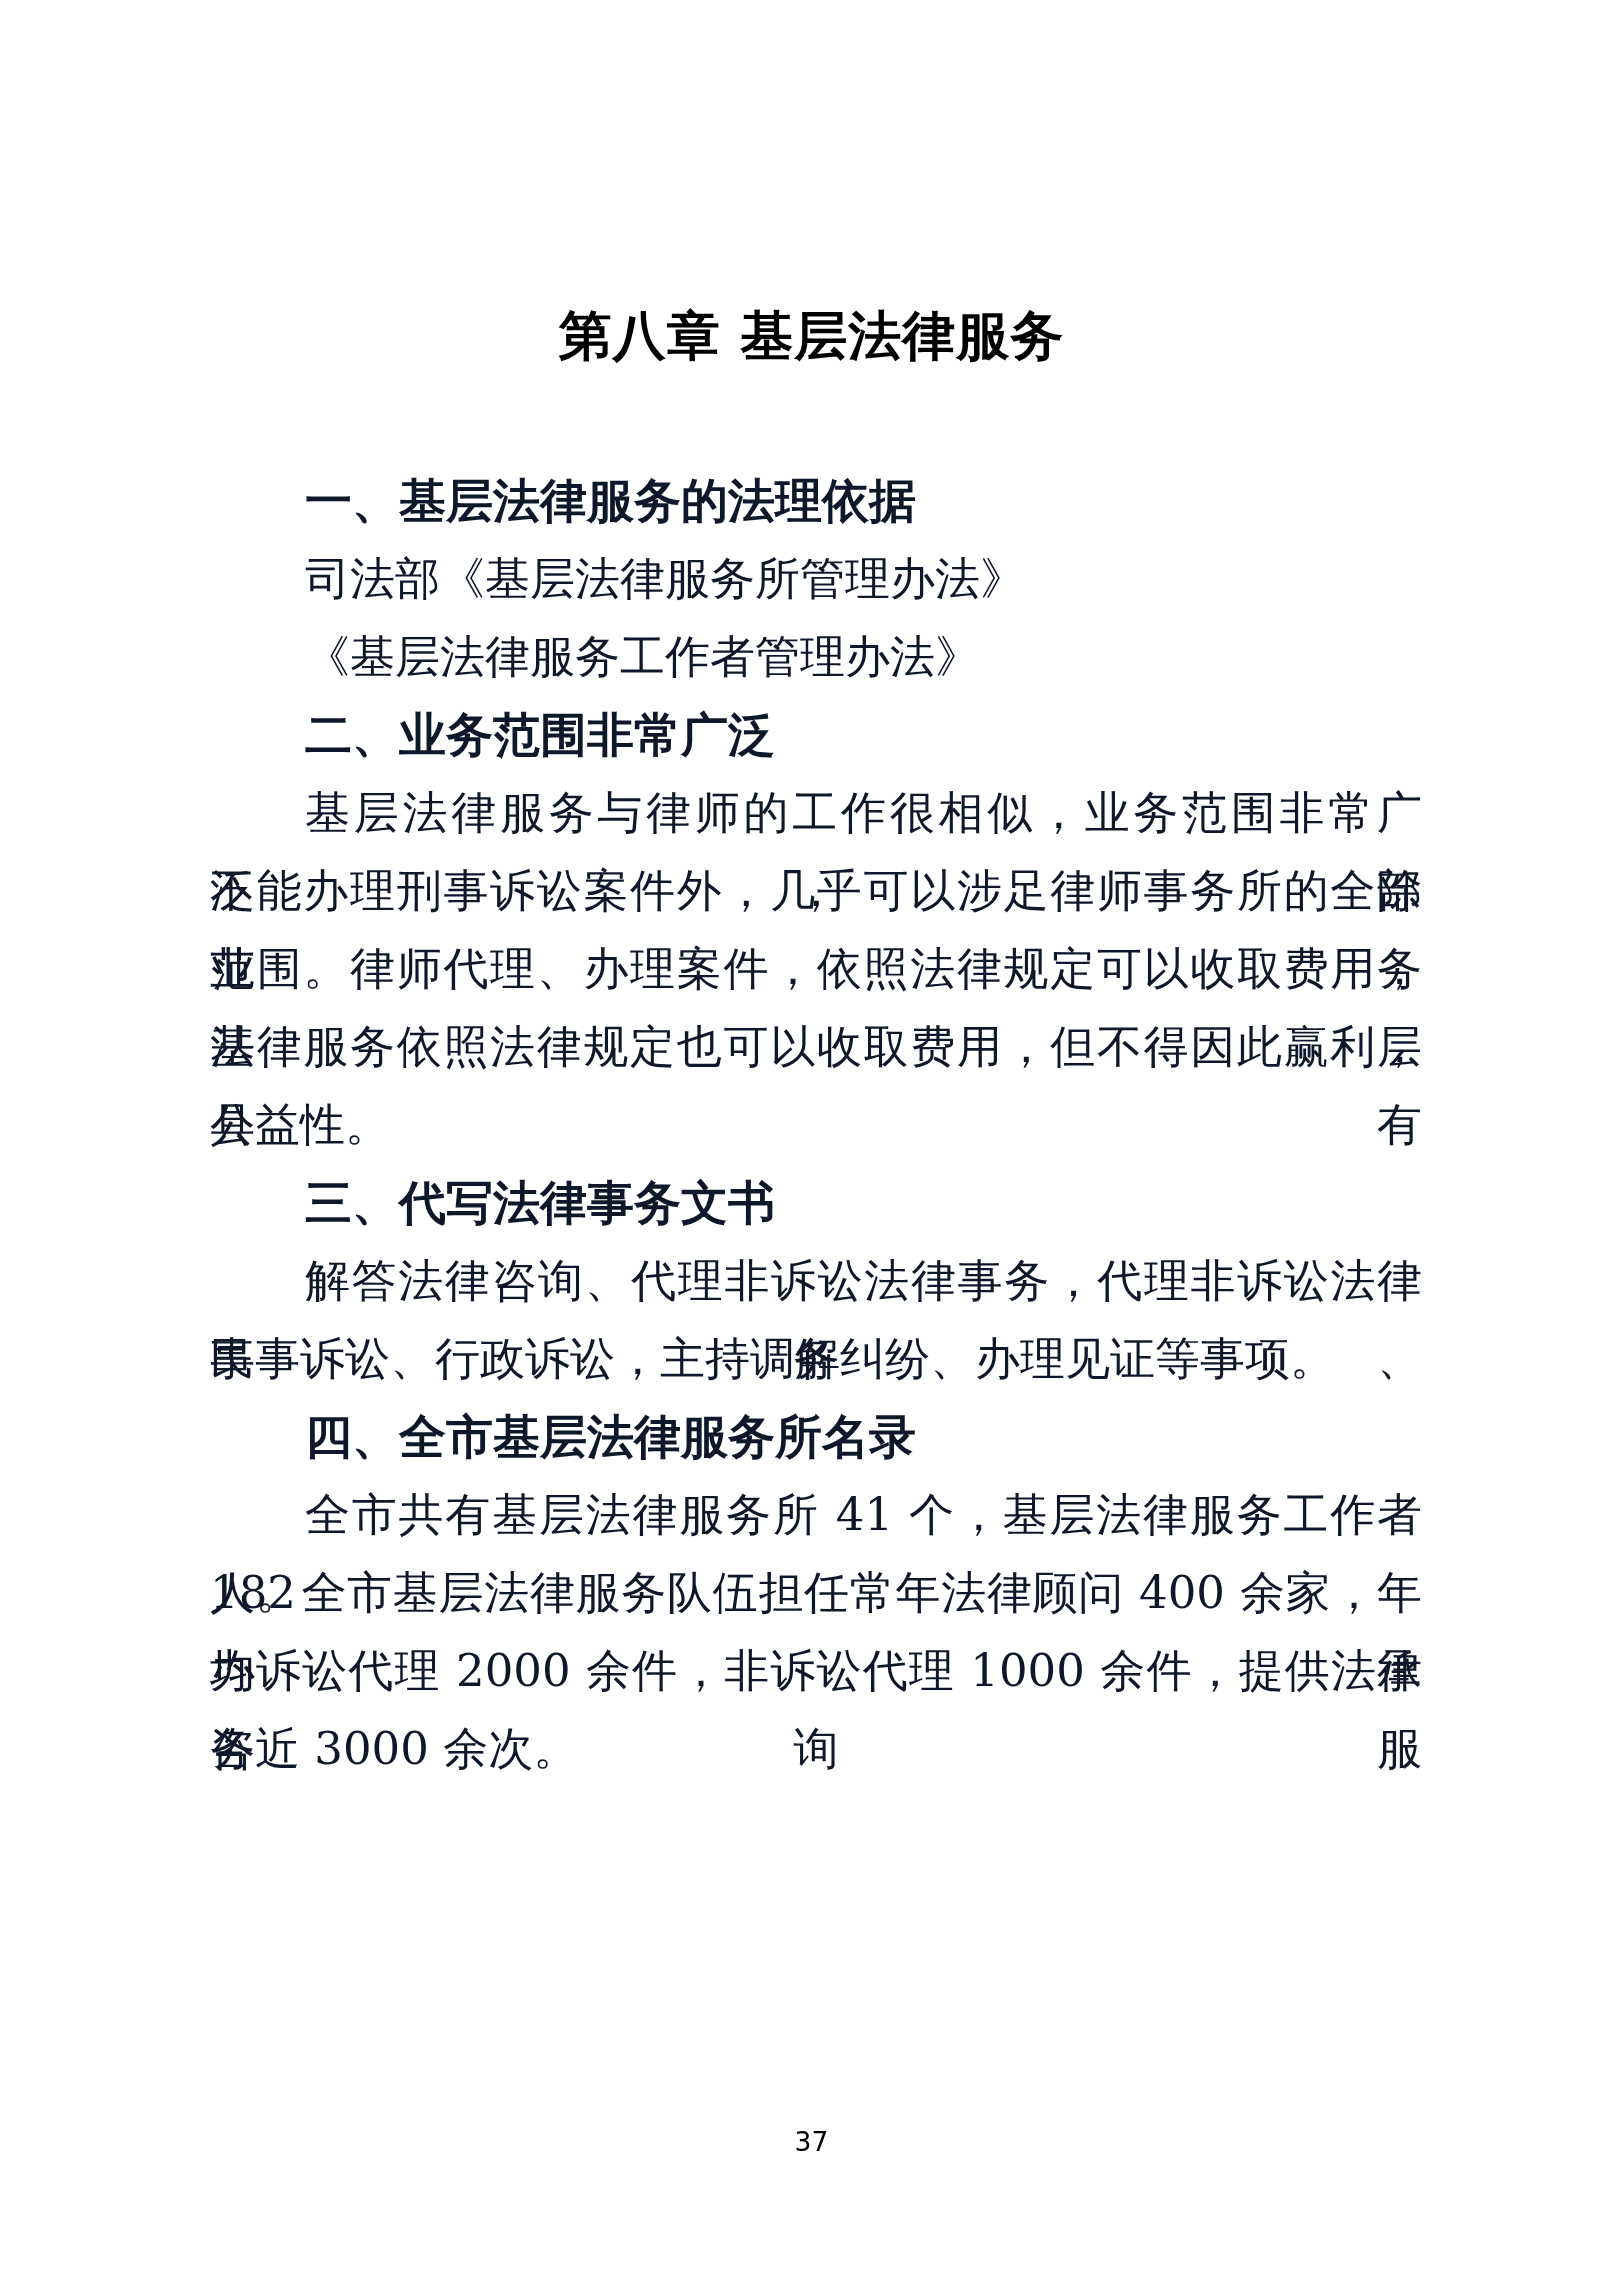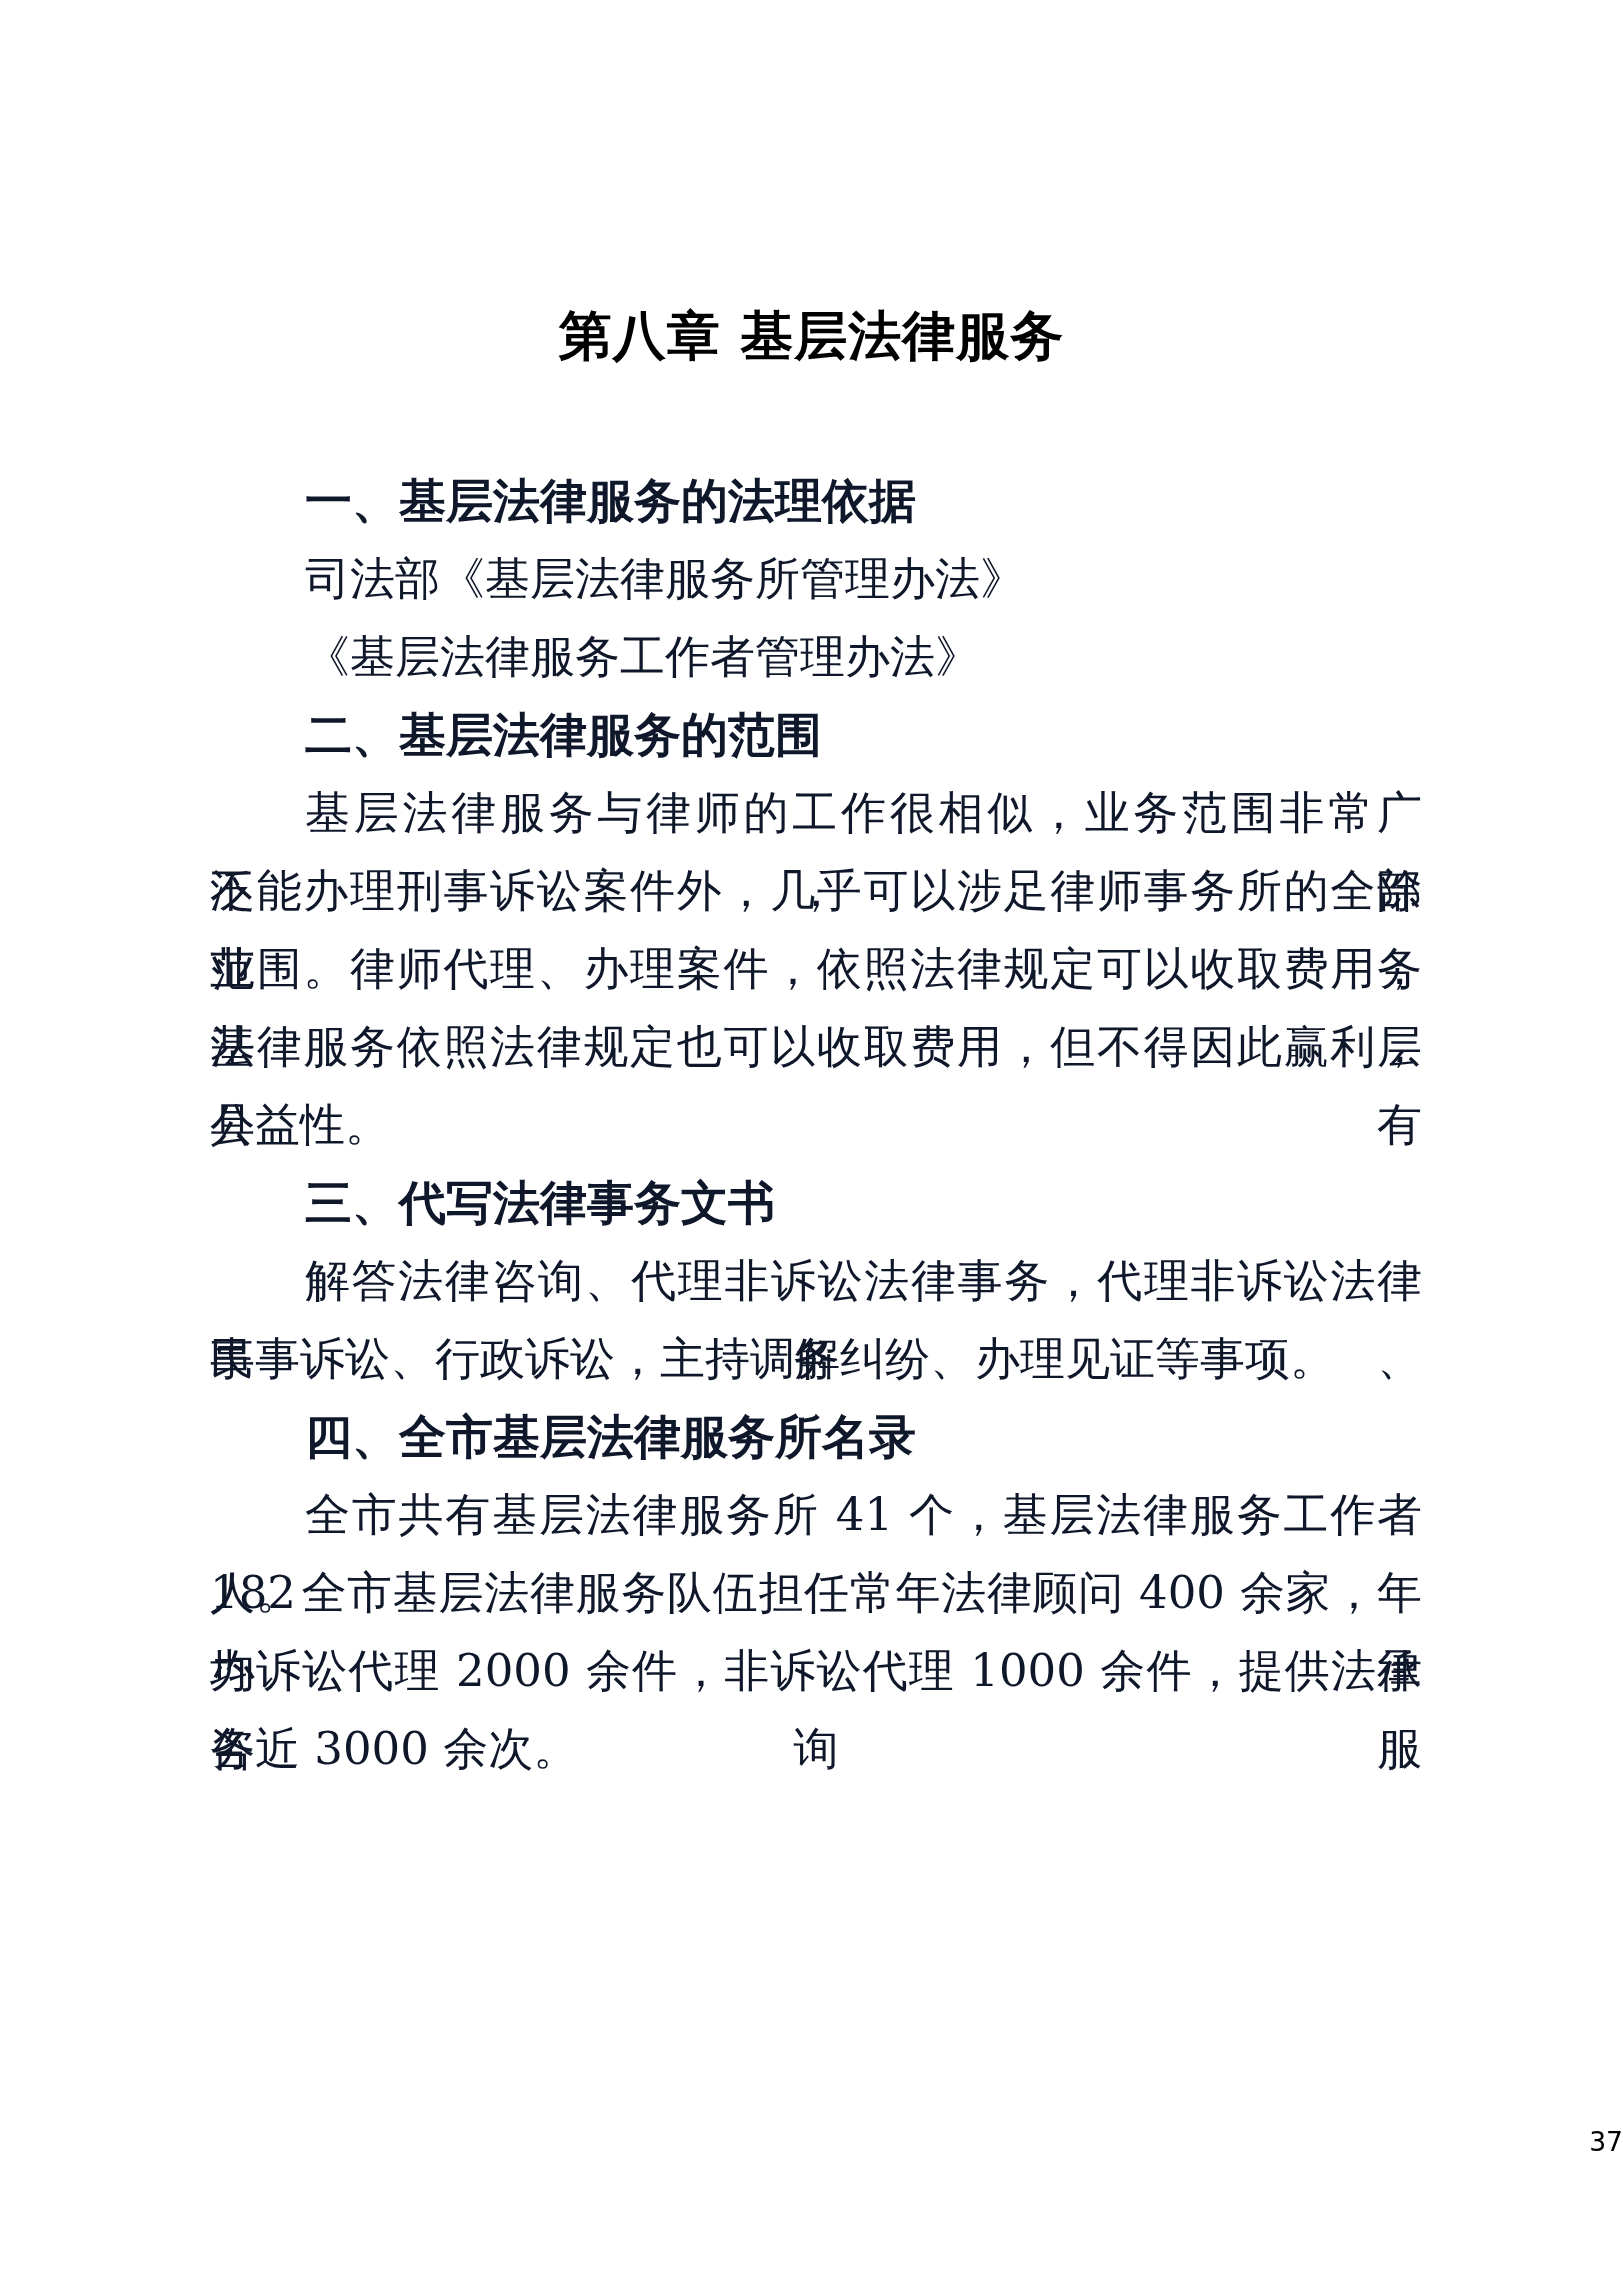--- a/index.html
+++ b/index.html
@@ -47,39 +47,39 @@
   }
   .heading {
     font-weight: 700;
     font-size: 47px;
   }
   .page-number {
     position: absolute;
     top: 2126px;
     left: 0;
     right: 0;
-    text-align: right;
+    text-align: center;
     font-family: "DejaVu Sans", sans-serif;
     font-size: 26.6px;
     line-height: 32px;
     color: #000000;
   }
 </style>
 </head>
 <body>
 
 <div class="page">
 
   <div class="chapter-title">第八章 基层法律服务</div>
 
   <div class="body-block">
     <div class="line heading indent">一、基层法律服务的法理依据</div>
     <div class="line indent">司法部《基层法律服务所管理办法》</div>
     <div class="line indent">《基层法律服务工作者管理办法》</div>
-    <div class="line heading indent">二、基层法律服务的范围</div>
+    <div class="line heading indent">二、业务范围非常广泛</div>
     <div class="line indent j">基层法律服务与律师的工作很相似，业务范围非常广泛，除</div>
     <div class="line j">不能办理刑事诉讼案件外，几乎可以涉足律师事务所的全部业务</div>
     <div class="line j">范围。律师代理、办理案件，依照法律规定可以收取费用；基层</div>
     <div class="line j">法律服务依照法律规定也可以收取费用，但不得因此赢利，具有</div>
     <div class="line">公益性。</div>
     <div class="line heading indent">三、代写法律事务文书</div>
     <div class="line indent j">解答法律咨询、代理非诉讼法律事务，代理非诉讼法律事务、</div>
     <div class="line">民事诉讼、行政诉讼，主持调解纠纷、办理见证等事项。</div>
     <div class="line heading indent">四、全市基层法律服务所名录</div>
     <div class="line indent j">全市共有基层法律服务所 41 个，基层法律服务工作者 182</div>

